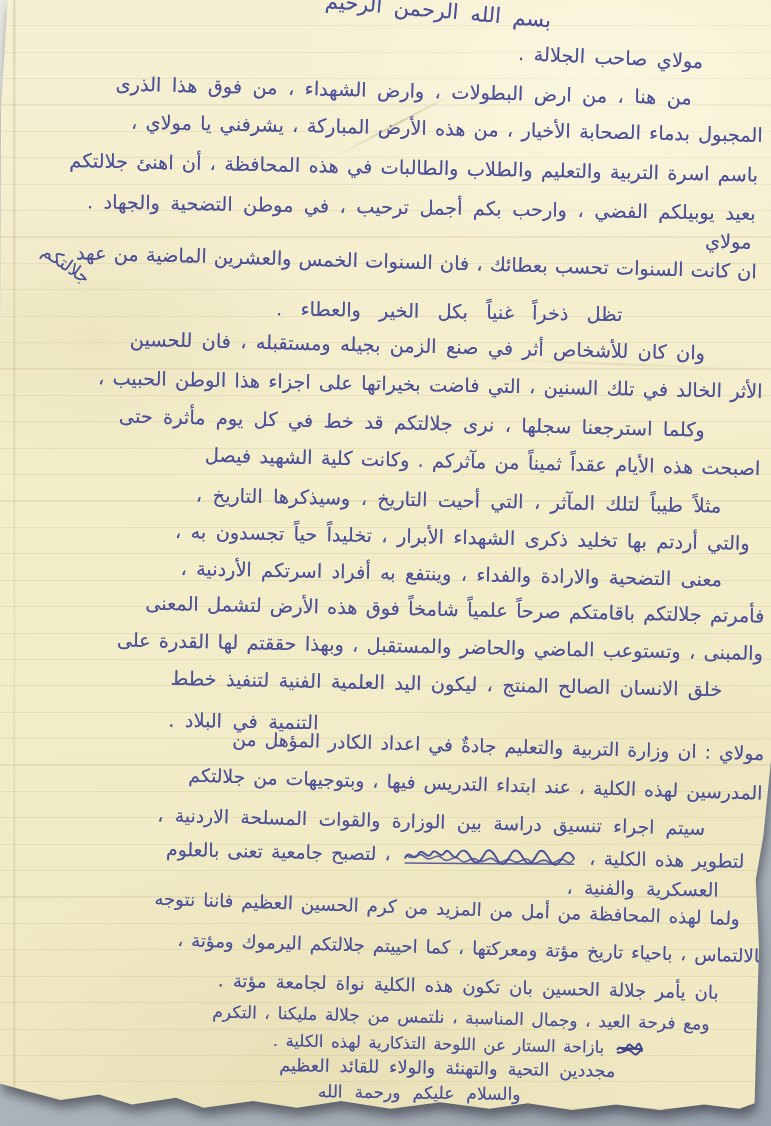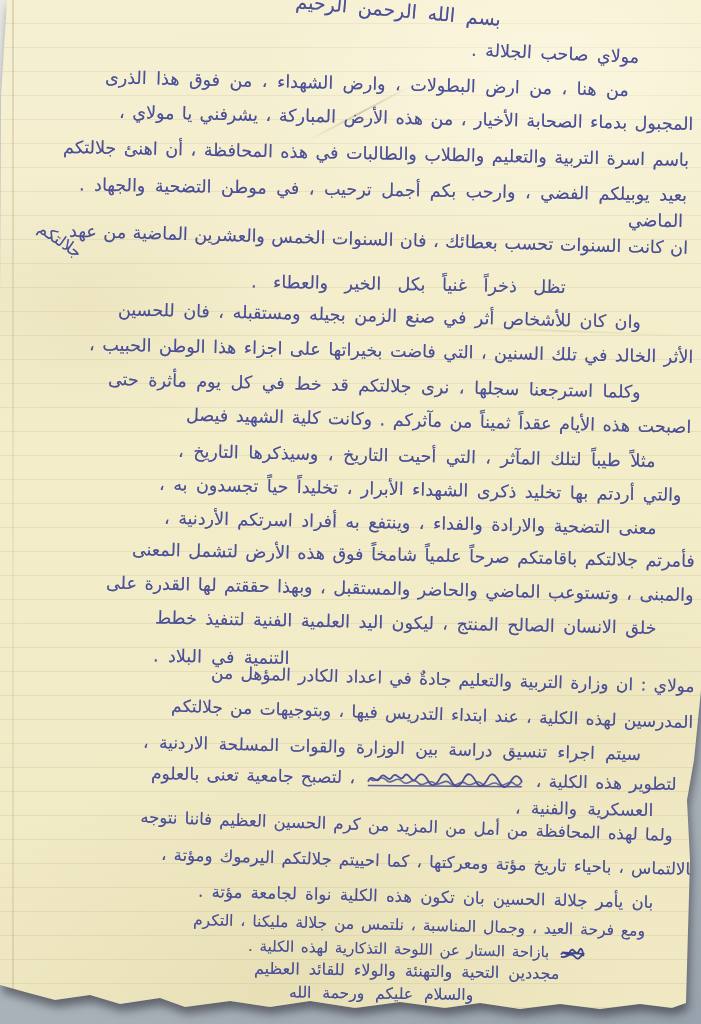--- a/index.html
+++ b/index.html
@@ -74,21 +74,21 @@
         <div class="line" style="top:47px;right:62px;transform:rotate(2.5deg);">مولاي صاحب الجلالة .</div>
 
         <div class="line" style="top:80px;right:72px;transform:rotate(1.4deg);word-spacing:4px;">من هنا ، من ارض البطولات ، وارض الشهداء ، من فوق هذا الذرى</div>
 
         <div class="line" style="top:114px;right:8px;transform:rotate(1.2deg);word-spacing:2px;">المجبول بدماء الصحابة الأخيار ، من هذه الأرض المباركة ، يشرفني يا مولاي ،</div>
 
         <div class="line" style="top:150px;right:12px;transform:rotate(1.2deg);word-spacing:2px;">باسم اسرة التربية والتعليم والطلاب والطالبات في هذه المحافظة ، أن اهنئ جلالتكم</div>
 
         <div class="line" style="top:185px;right:14px;transform:rotate(1deg);word-spacing:4px;">بعيد يوبيلكم الفضي ، وارحب بكم أجمل ترحيب ، في موطن التضحية والجهاد .</div>
 
-        <div class="line" style="top:211px;right:18px;transform:rotate(1deg);">الماضي</div>
+        <div class="line" style="top:211px;right:18px;transform:rotate(1deg);">مولاي</div>
 
         <div class="line" style="top:238px;right:13px;transform:rotate(1.6deg);word-spacing:1px;">ان كانت السنوات تحسب بعطائك ، فان السنوات الخمس والعشرين الماضية من عهد</div>
 
         <div class="line" style="top:243px;left:26px;right:auto;font-size:16px;transform:rotate(35deg);transform-origin:100% 100%;">جلالتكم</div>
 
         <div class="line" style="top:277px;right:135px;transform:rotate(1deg);word-spacing:11px;">تظل ذخراً غنياً بكل الخير والعطاء .</div>
 
         <div class="line" style="top:312px;right:60px;transform:rotate(1.4deg);word-spacing:3px;">وان كان للأشخاص أثر في صنع الزمن بجيله ومستقبله ، فان للحسين</div>
 
         <div class="line" style="top:347px;right:8px;transform:rotate(1.2deg);word-spacing:2px;">الأثر الخالد في تلك السنين ، التي فاضت بخيراتها على اجزاء هذا الوطن الحبيب ،</div>

